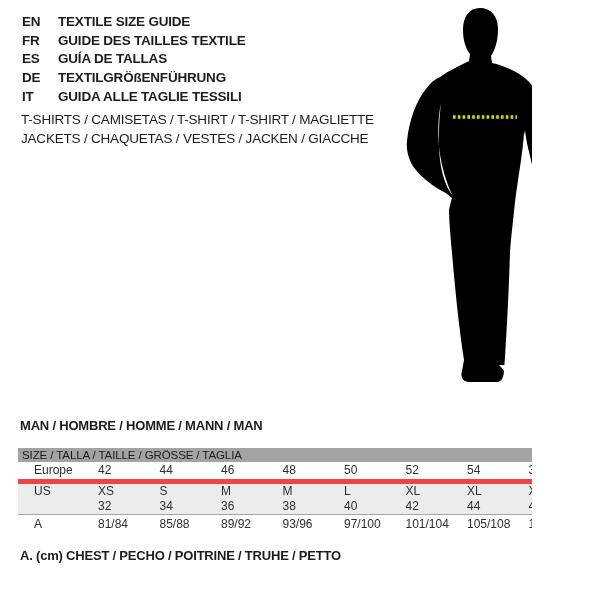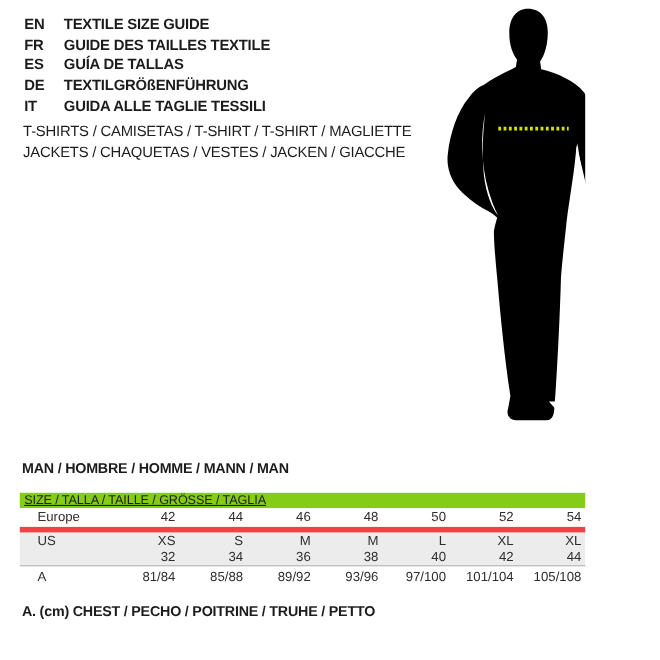--- a/index.html
+++ b/index.html
@@ -16,25 +16,25 @@
   .cat-block{position:absolute;left:21px;top:110px;}
   .cat-line{line-height:19px;font-size:13.5px;font-weight:400;letter-spacing:-0.2px;white-space:nowrap;}
   
   .figure-svg{position:absolute;left:400px;top:0;}
   .measure-a-text{font-family:"Liberation Sans","DejaVu Sans",sans-serif;font-size:13.5px;fill:#1c1c1c;}
   
   .section-title{position:absolute;left:20px;top:418px;font-size:13px;font-weight:700;
     letter-spacing:-0.2px;white-space:nowrap;}
   
   .size-table{position:absolute;left:18px;top:448px;width:572px;font-size:12px;color:#2e2e2e;}
-  .t-header{height:14px;line-height:14px;background:#84cc16;color:#1c1c1c;
-    padding-left:4px;font-size:11.5px;letter-spacing:-0.1px;text-decoration:underline;}
+  .t-header{height:14px;line-height:14px;background:#a3a3a3;color:#1c1c1c;
+    padding-left:4px;font-size:11.5px;letter-spacing:-0.1px;}
   .t-line{display:flex;}
   .t-label{width:64px;padding-left:4px;text-align:left;margin-left:12px;}
-  .t-cell{flex:1;text-align:right;}
+  .t-cell{flex:1;text-align:left;}
   .row-europe{height:17px;line-height:17px;background:#fff;}
   .row-us{background:#ececec;border-top:5px solid #ef4444;border-bottom:1px solid #a5a5a5;}
   .row-us .t-line{height:15px;line-height:15px;}
   .row-a{height:17px;line-height:18px;background:#fff;}
   
   .footnote{position:absolute;left:20px;top:548px;font-size:13px;font-weight:700;
     letter-spacing:-0.2px;white-space:nowrap;}
 </style>
 </head>
 <body>

